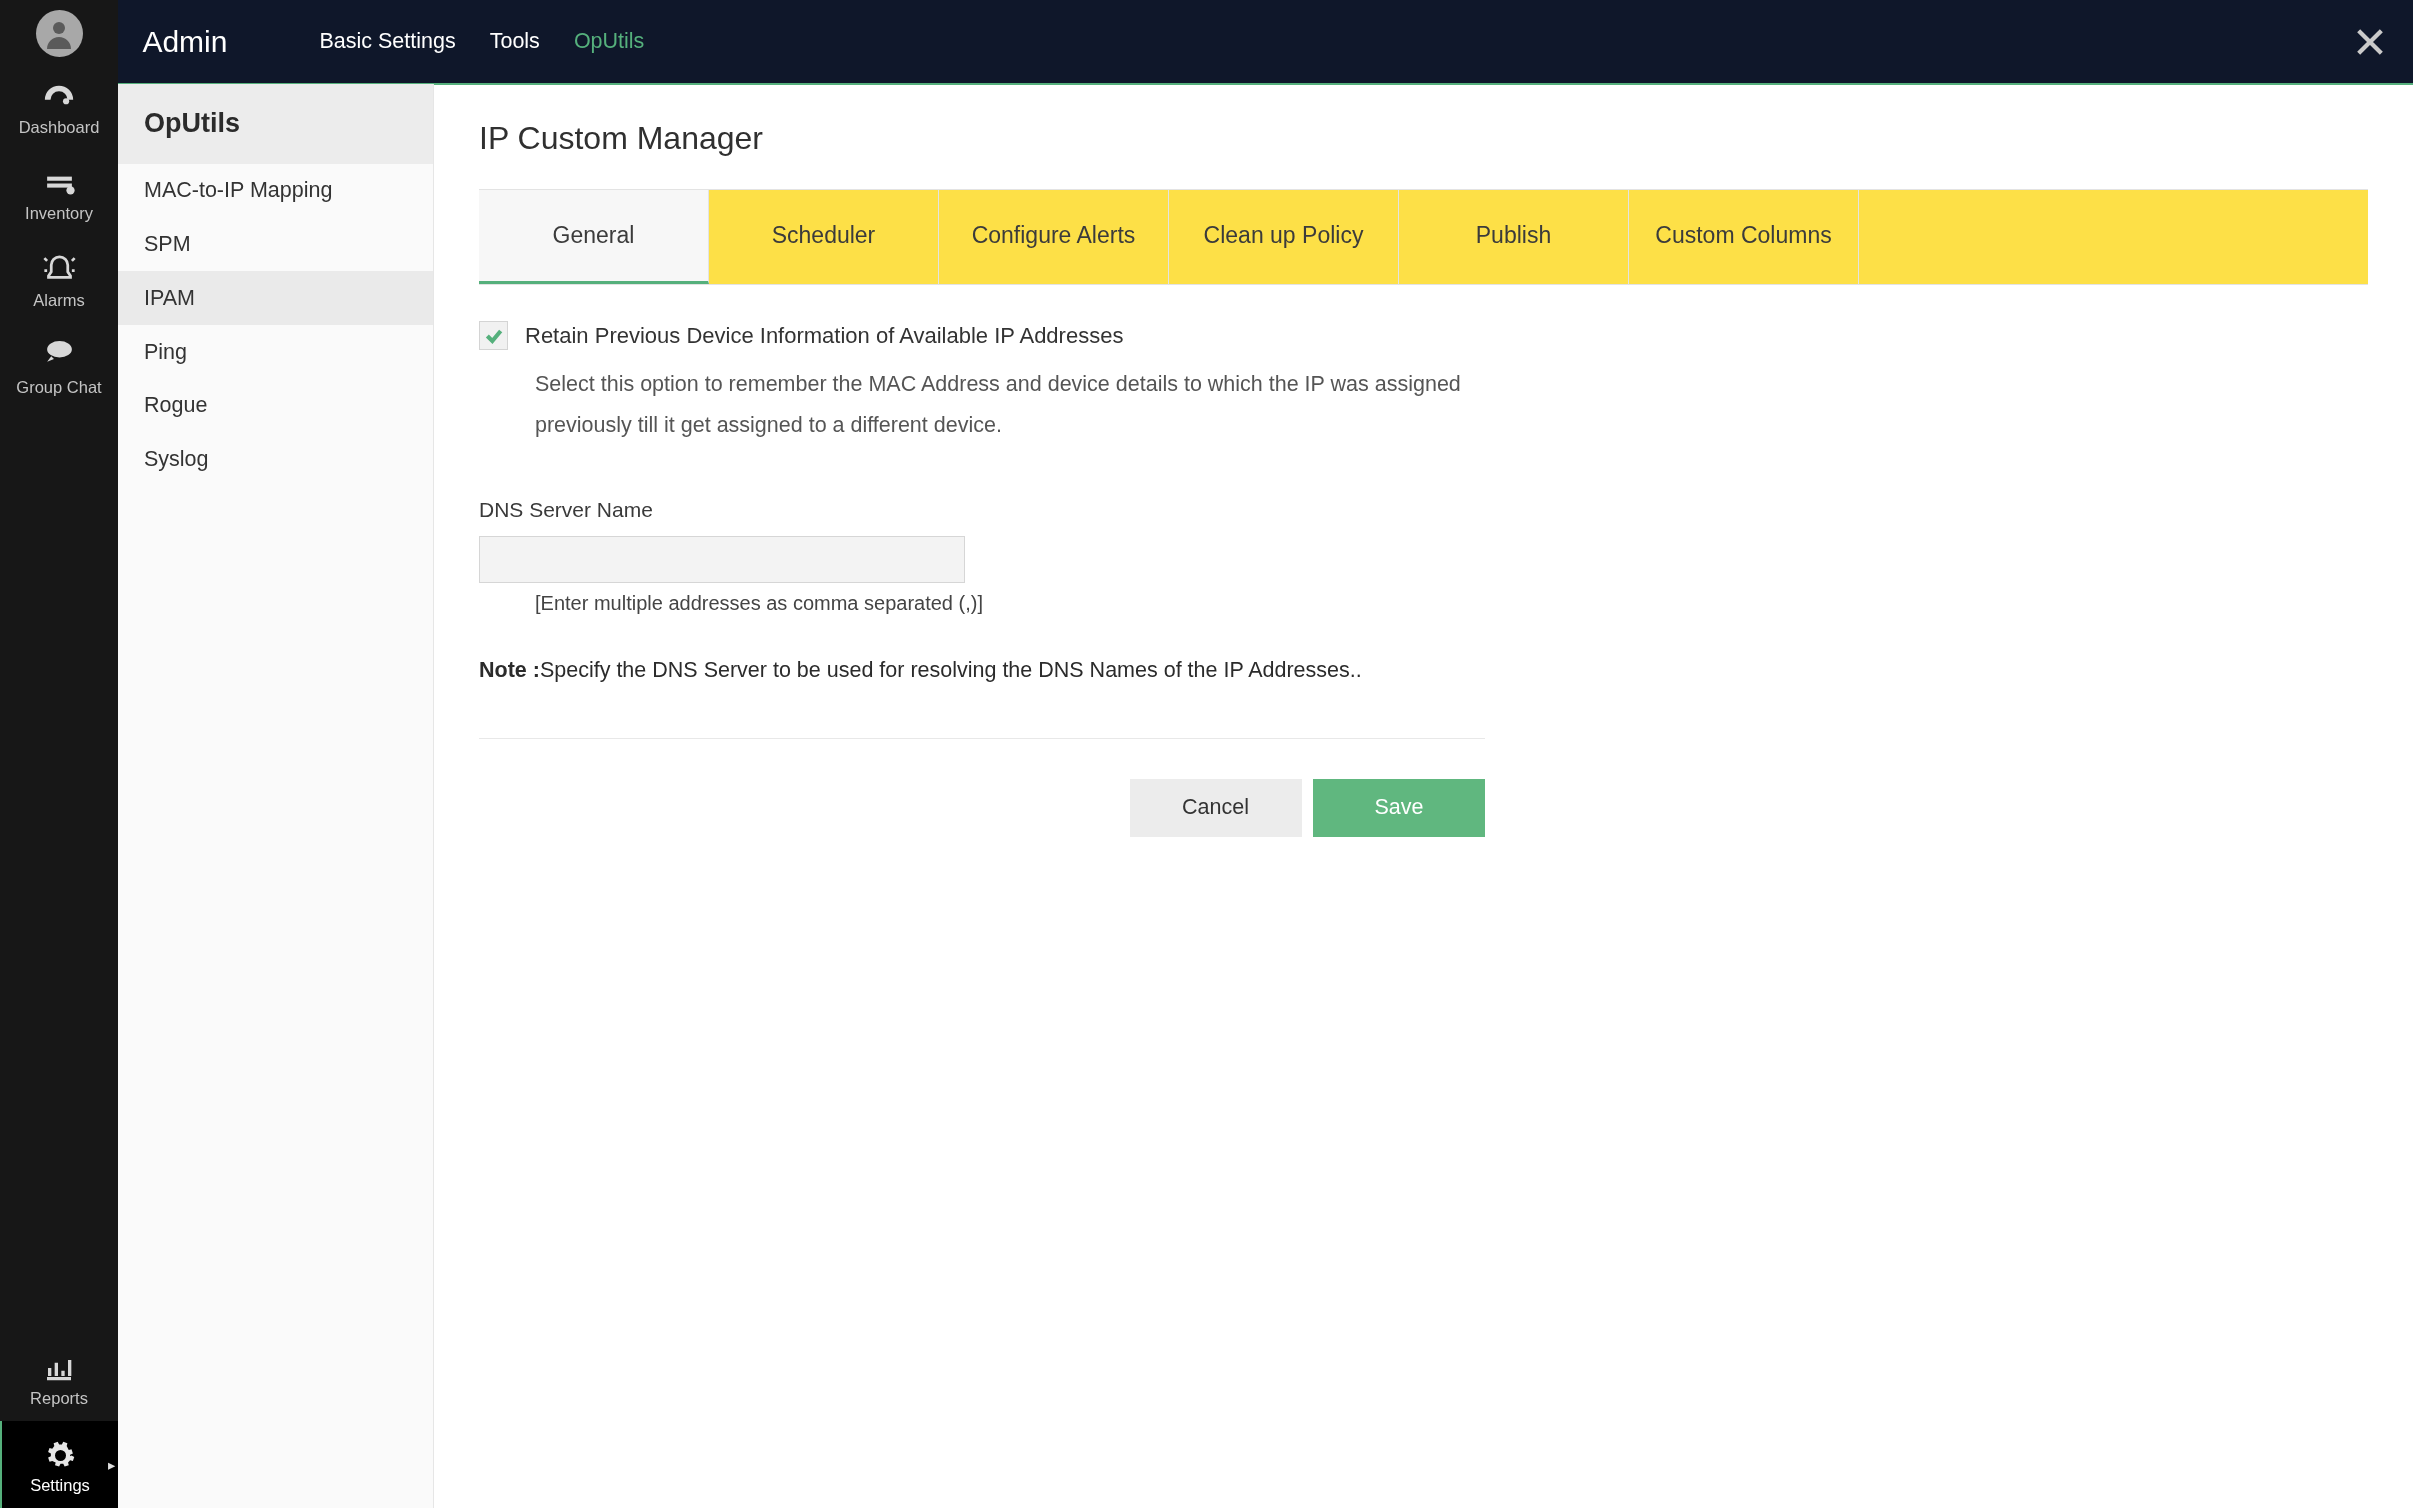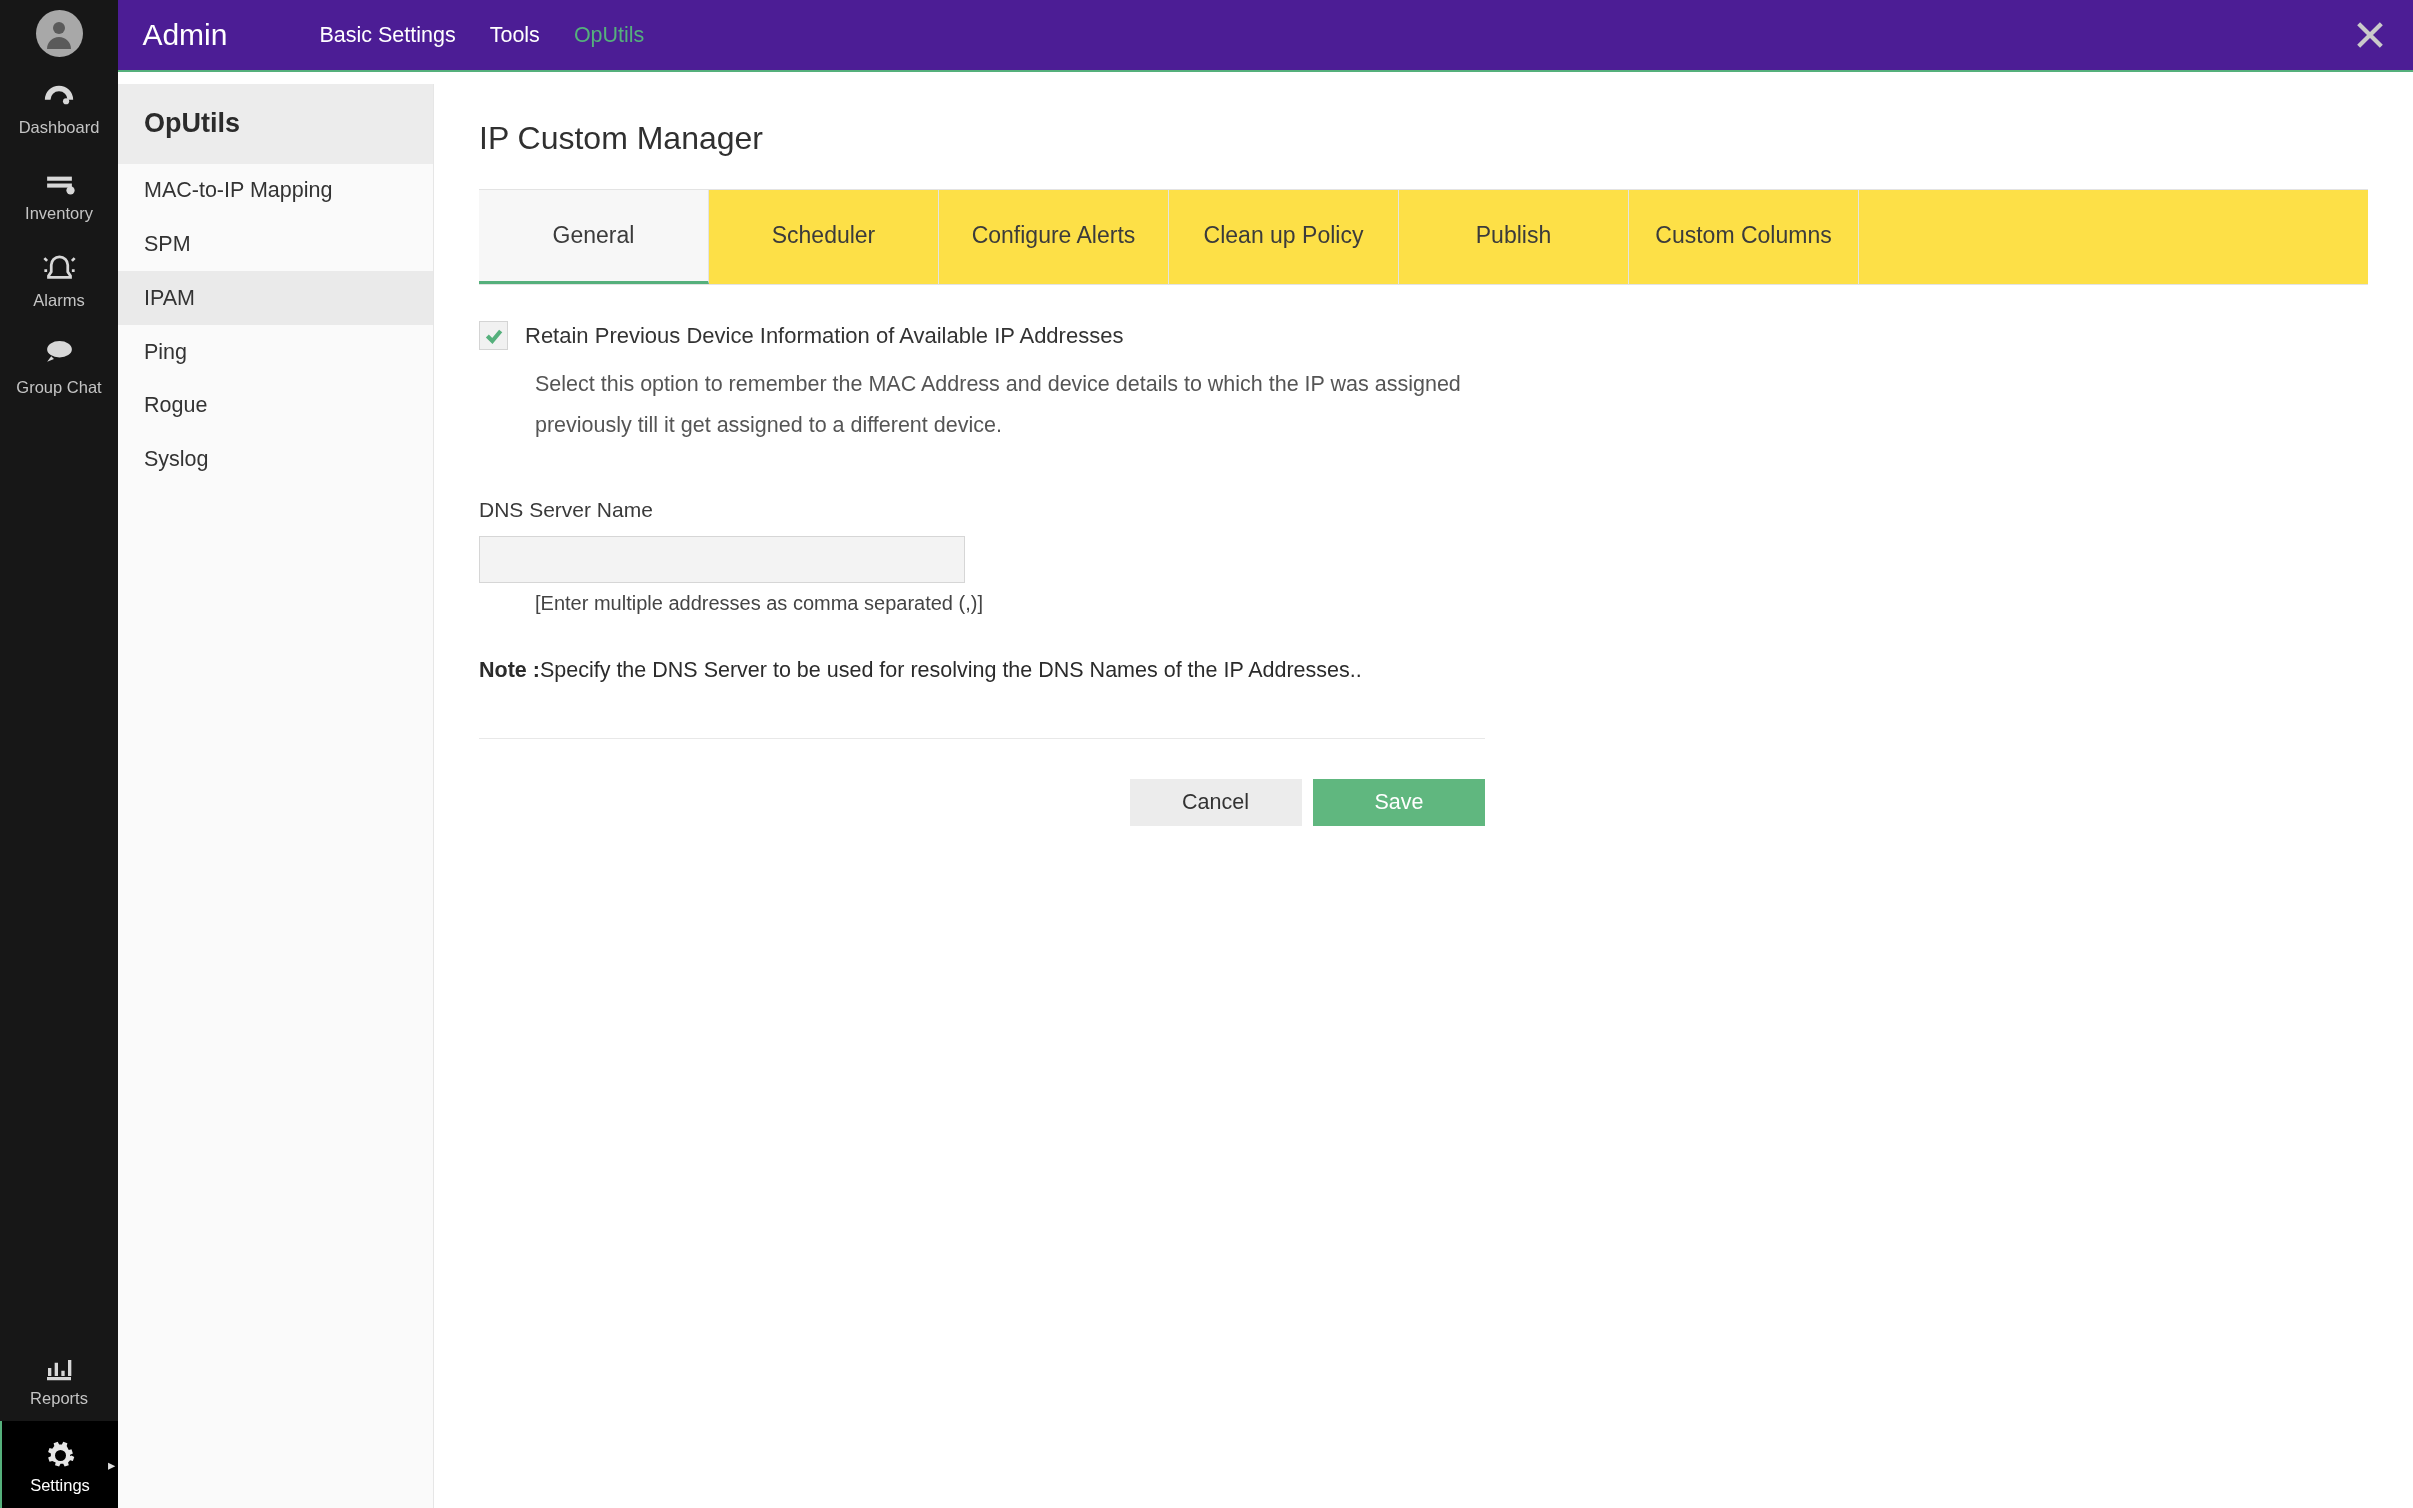--- a/index.html
+++ b/index.html
@@ -38,22 +38,22 @@
       position:relative;
     }
     .nav-item.active .nav-label { color:#ffffff; }
     .nav-item .flyout-caret {
       position:absolute; right:2.9px; top:50%; transform:translateY(-50%);
       color:#e0e0e0; font-size:14.4px;
     }
 
     
     .header {
-      position:absolute; left:118px; right:0; top:0; height:72px;
-      background:#4c1d95;
+      position:absolute; left:118px; right:0; top:0; height:85px;
+      background:#0f172a;
       border-bottom:2.9px solid #55b07c;
       display:flex; align-items:center;
       padding-left:24.4px;
     }
     .header-title {
       color:#ffffff; font-size:30px; font-weight:400;
     }
     .header-tabs {
       display:flex; gap:34px; margin-left:92px;
     }
@@ -139,21 +139,21 @@
       font-size:20px; padding:0 11.5px;
     }
     .hint { font-size:20px; color:#444; margin-top:8.6px; margin-left:56px; }
     .note { font-size:21.5px; margin-top:43px; max-width:1006px; }
     .note b { font-weight:600; }
     .divider { height:0.7px; background:#e8e8e8; margin-top:55px; width:1006px; }
     .button-row {
       margin-top:40px; width:1006px; display:flex; justify-content:flex-end; gap:11.5px;
     }
     .btn {
-      width:172px; height:47px; font-size:21.5px; border:none; cursor:pointer;
+      width:172px; height:58px; font-size:21.5px; border:none; cursor:pointer;
       display:flex; align-items:center; justify-content:center;
     }
     .btn-cancel { background:#ececec; color:#333; }
     .btn-save { background:#60b77f; color:#ffffff; }
   </style>
 </head>
 <body>
 
 <div class="app">
 

